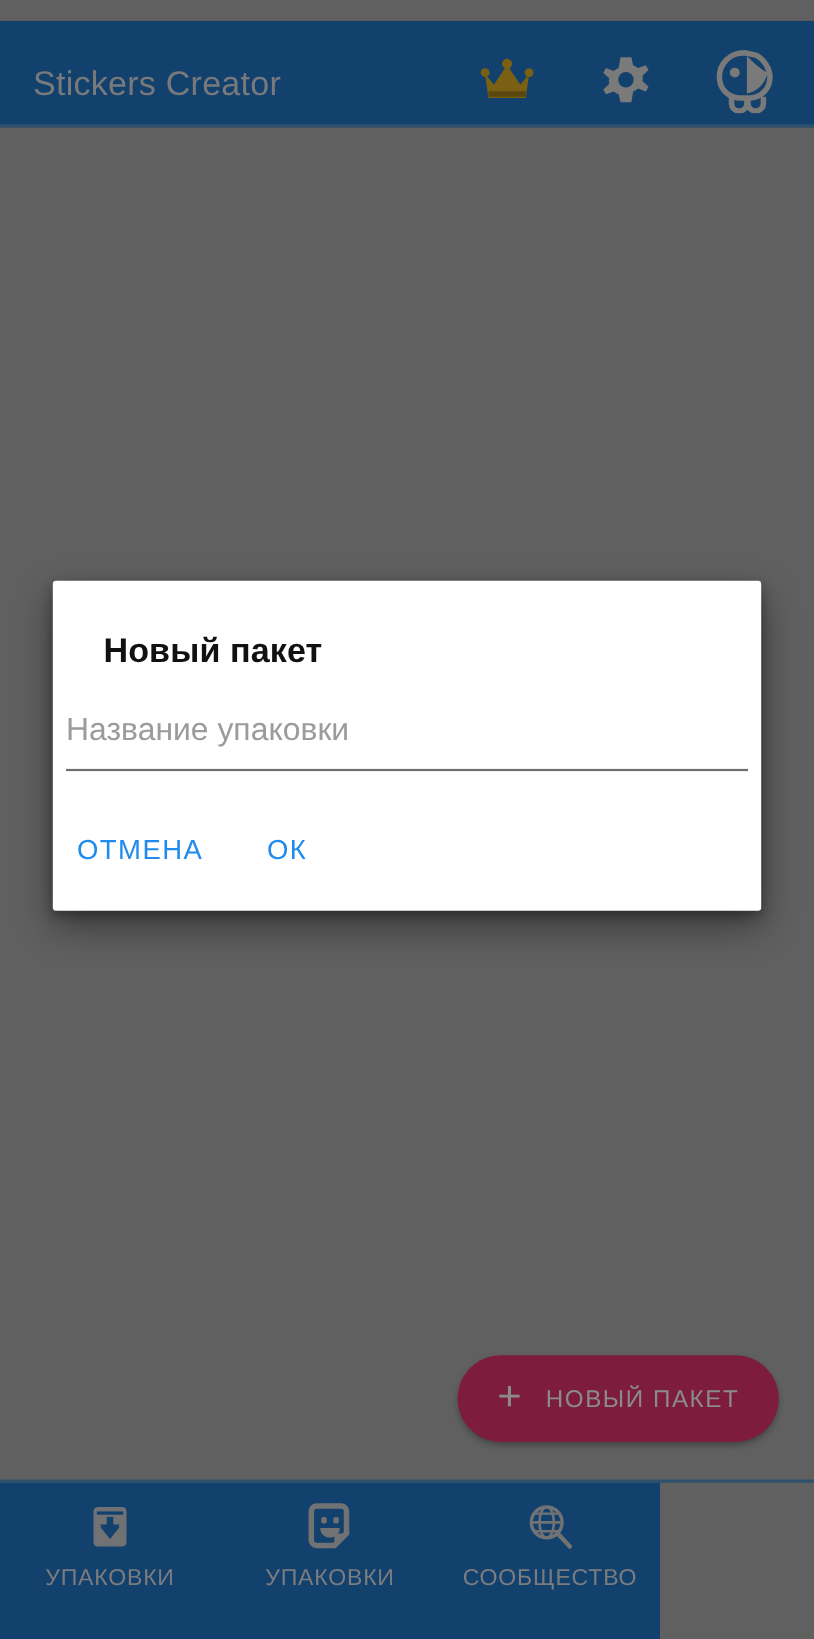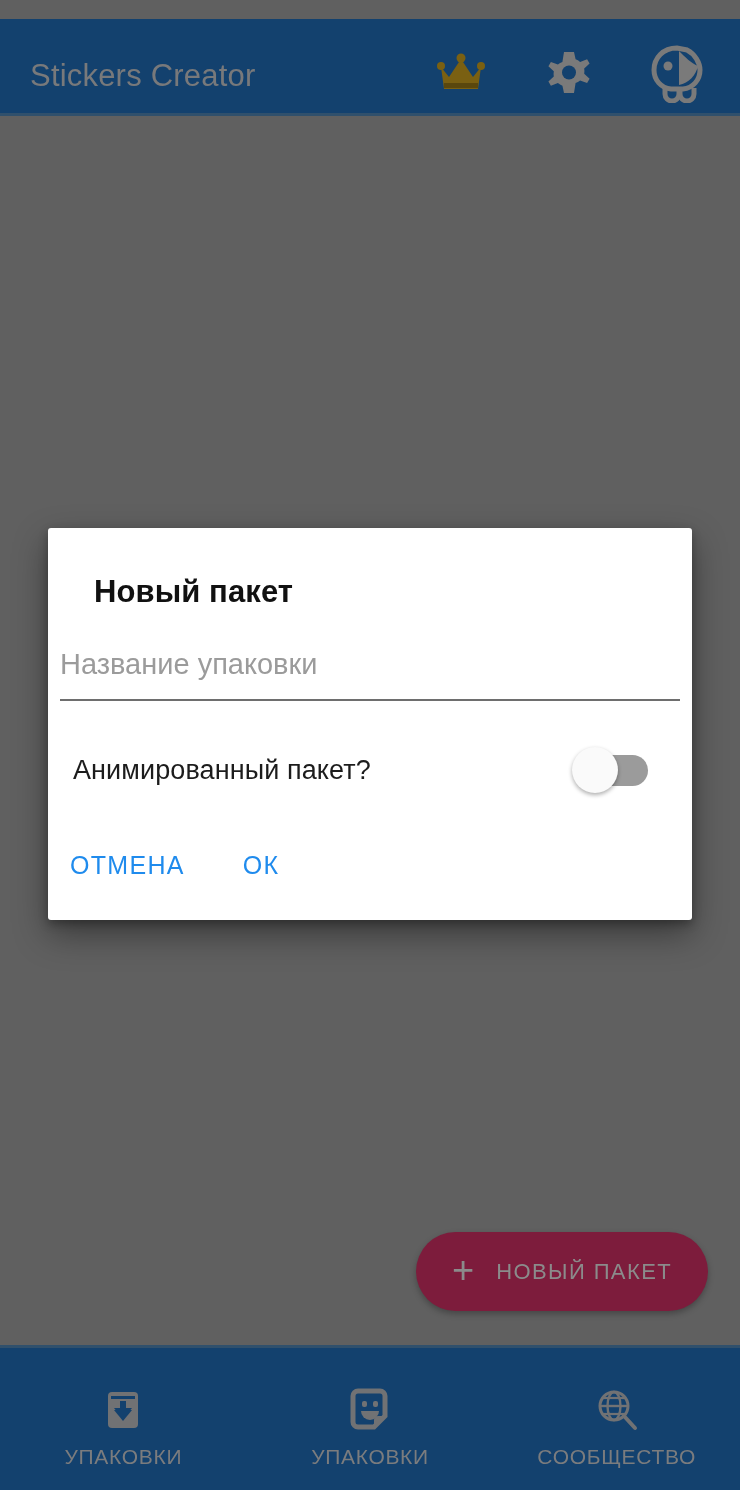--- a/index.html
+++ b/index.html
@@ -101,25 +101,25 @@
   
   #bottom-divider {
     position: absolute;
     left: 0; top: 1345px;
     width: 740px; height: 3px;
     background: #30506c;
   }
   #bottomnav {
     position: absolute;
     left: 0; top: 1348px;
-    width: 740px;
+    width: 600px;
     height: 142px;
     background: #13416e;
     display: flex;
-    align-items: center;
+    align-items: flex-start;
     padding-top: 16px;
   }
   .nav-item {
     flex: 1;
     display: flex;
     flex-direction: column;
     align-items: center;
     gap: 11px;
     background: none;
     border: none;
@@ -331,27 +331,20 @@
 
   <div id="dialog">
 
     <div id="dialog-title">Новый пакет</div>
 
     <div id="name-field-wrap">
       <input id="pack-name-input" type="text" placeholder="Название упаковки" style="">
       <div id="name-underline"></div>
     </div>
 
-    <div id="animated-row">
-      <span id="animated-label">Анимированный пакет?</span>
-      <button id="animated-toggle" role="switch" aria-checked="false">
-        <span id="toggle-track"></span>
-        <span id="toggle-knob"></span>
-      </button>
-    </div>
 
     <div id="dialog-actions">
       <button class="dialog-btn">ОТМЕНА</button>
       <button class="dialog-btn">ОК</button>
     </div>
 
   </div>
 
 </div>
 

